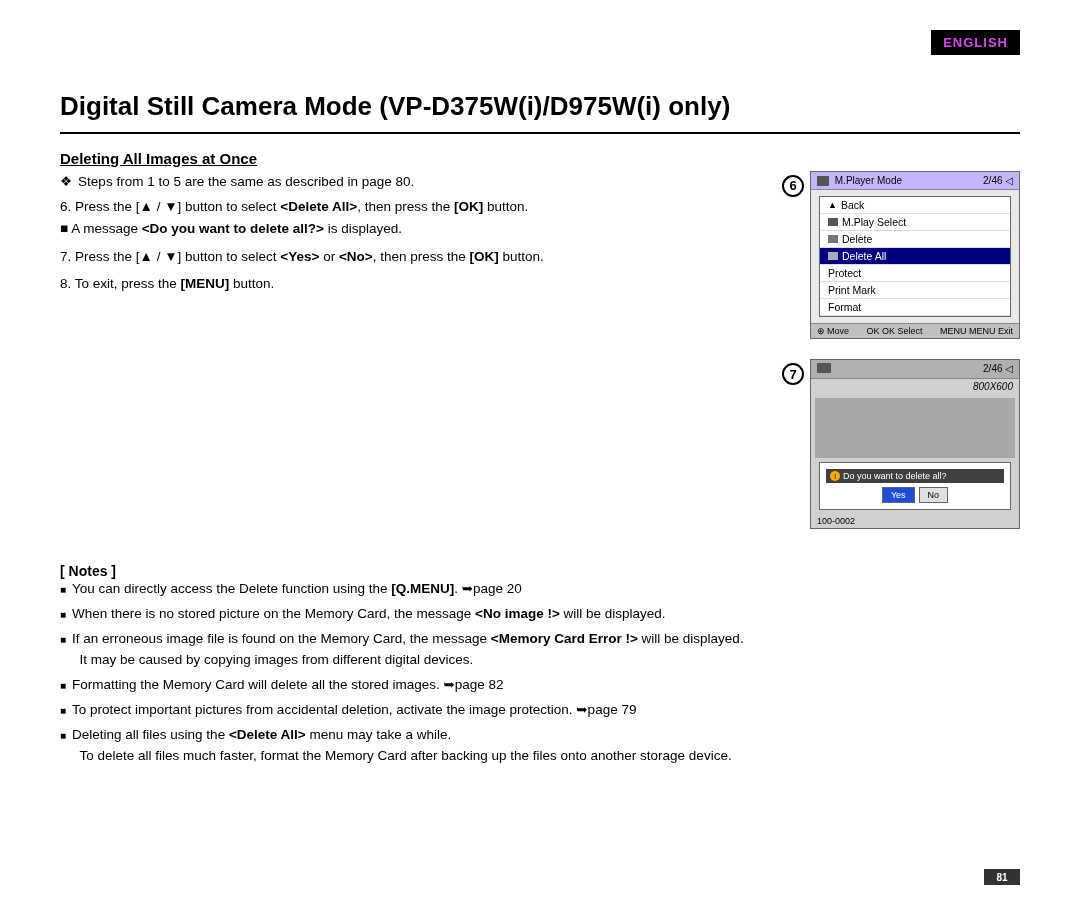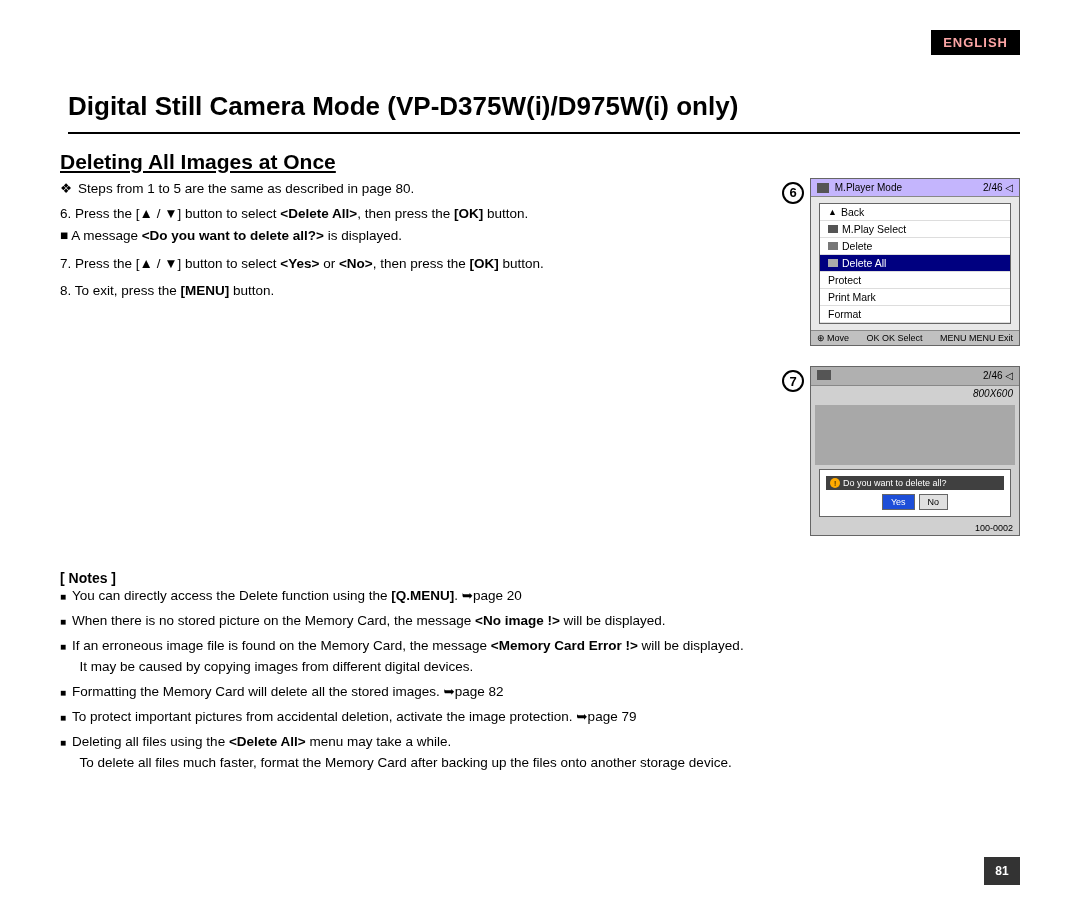--- a/index.html
+++ b/index.html
@@ -21,42 +21,41 @@
       padding: 40px 60px 40px 60px;
       position: relative;
     }
 
     
     .english-badge {
       position: absolute;
       top: 30px;
       right: 60px;
       background: #000;
-      color: #fca5a5;
+      color: #d946ef;
       font-weight: bold;
       font-size: 13px;
       padding: 5px 12px;
       letter-spacing: 1px;
     }
 
     
     .page-title {
       font-size: 26px;
       font-weight: bold;
       margin-top: 50px;
       margin-bottom: 6px;
       border-bottom: 2px solid #000;
       padding-bottom: 8px;
       line-height: 1.3;
-      margin-left: 8px;
     }
 
     
     .section-heading {
-      font-size: 21px;
+      font-size: 15px;
       font-weight: bold;
       text-decoration: underline;
       margin-top: 16px;
     }
 
     
     .content-area {
       display: flex;
       gap: 20px;
       margin-top: 4px;
@@ -226,21 +225,20 @@
       font-size: 9px;
       background: #e0e0e0;
     }
 
     .ss7-btn.selected {
       background: #1d4ed8;
       color: #fff;
     }
 
     .ss7-footer {
-      text-align: right;
       padding: 2px 6px;
       font-size: 9px;
       margin-top: 4px;
     }
 
     
     .notes-section {
       margin-top: 22px;
       font-size: 13.5px;
     }
@@ -266,23 +264,23 @@
     }
 
     
     .page-number {
       position: absolute;
       bottom: 28px;
       right: 60px;
       background: #333;
       color: #fff;
       font-weight: bold;
-      font-size: 12px;
+      font-size: 10px;
       width: 36px;
-      height: 28px;
+      height: 16px;
       display: flex;
       align-items: center;
       justify-content: center;
     }
 
     .screenshots-wrapper {
       position: relative;
       margin-left: 30px;
     }
 

